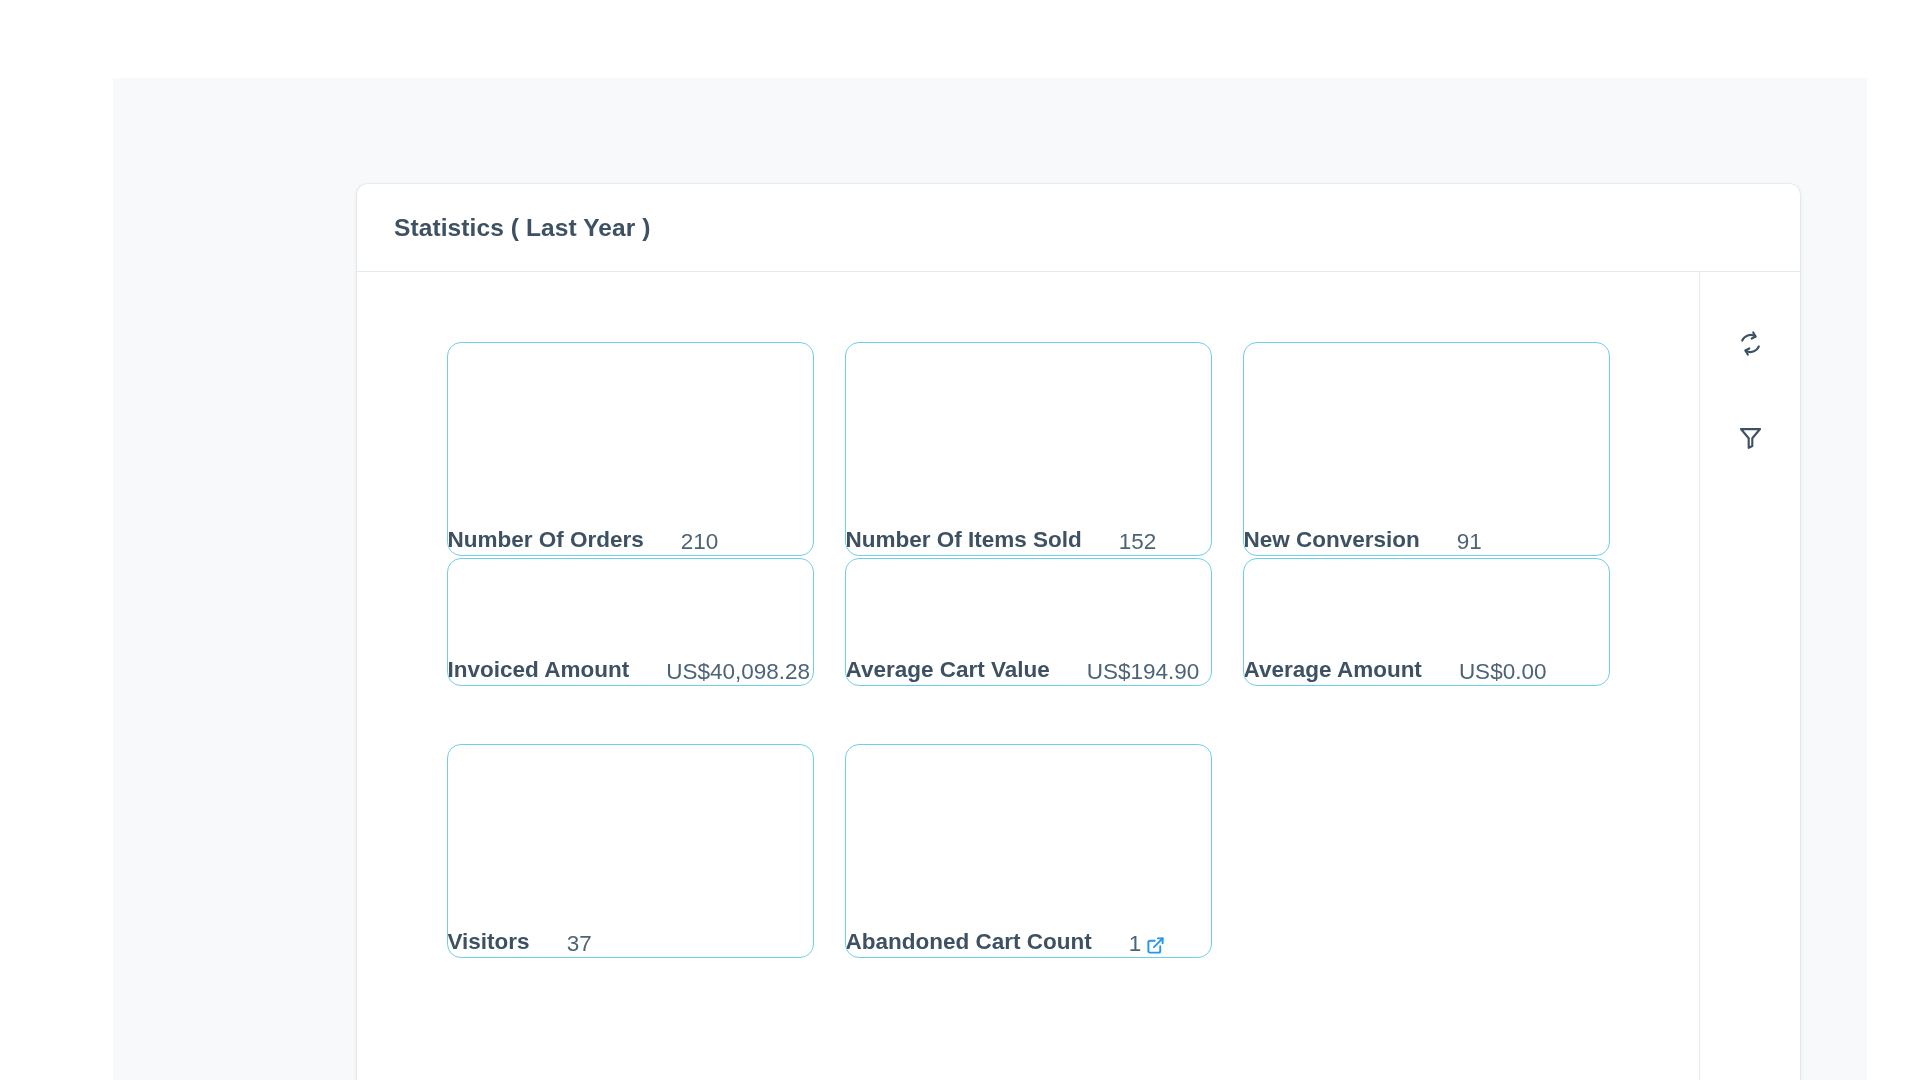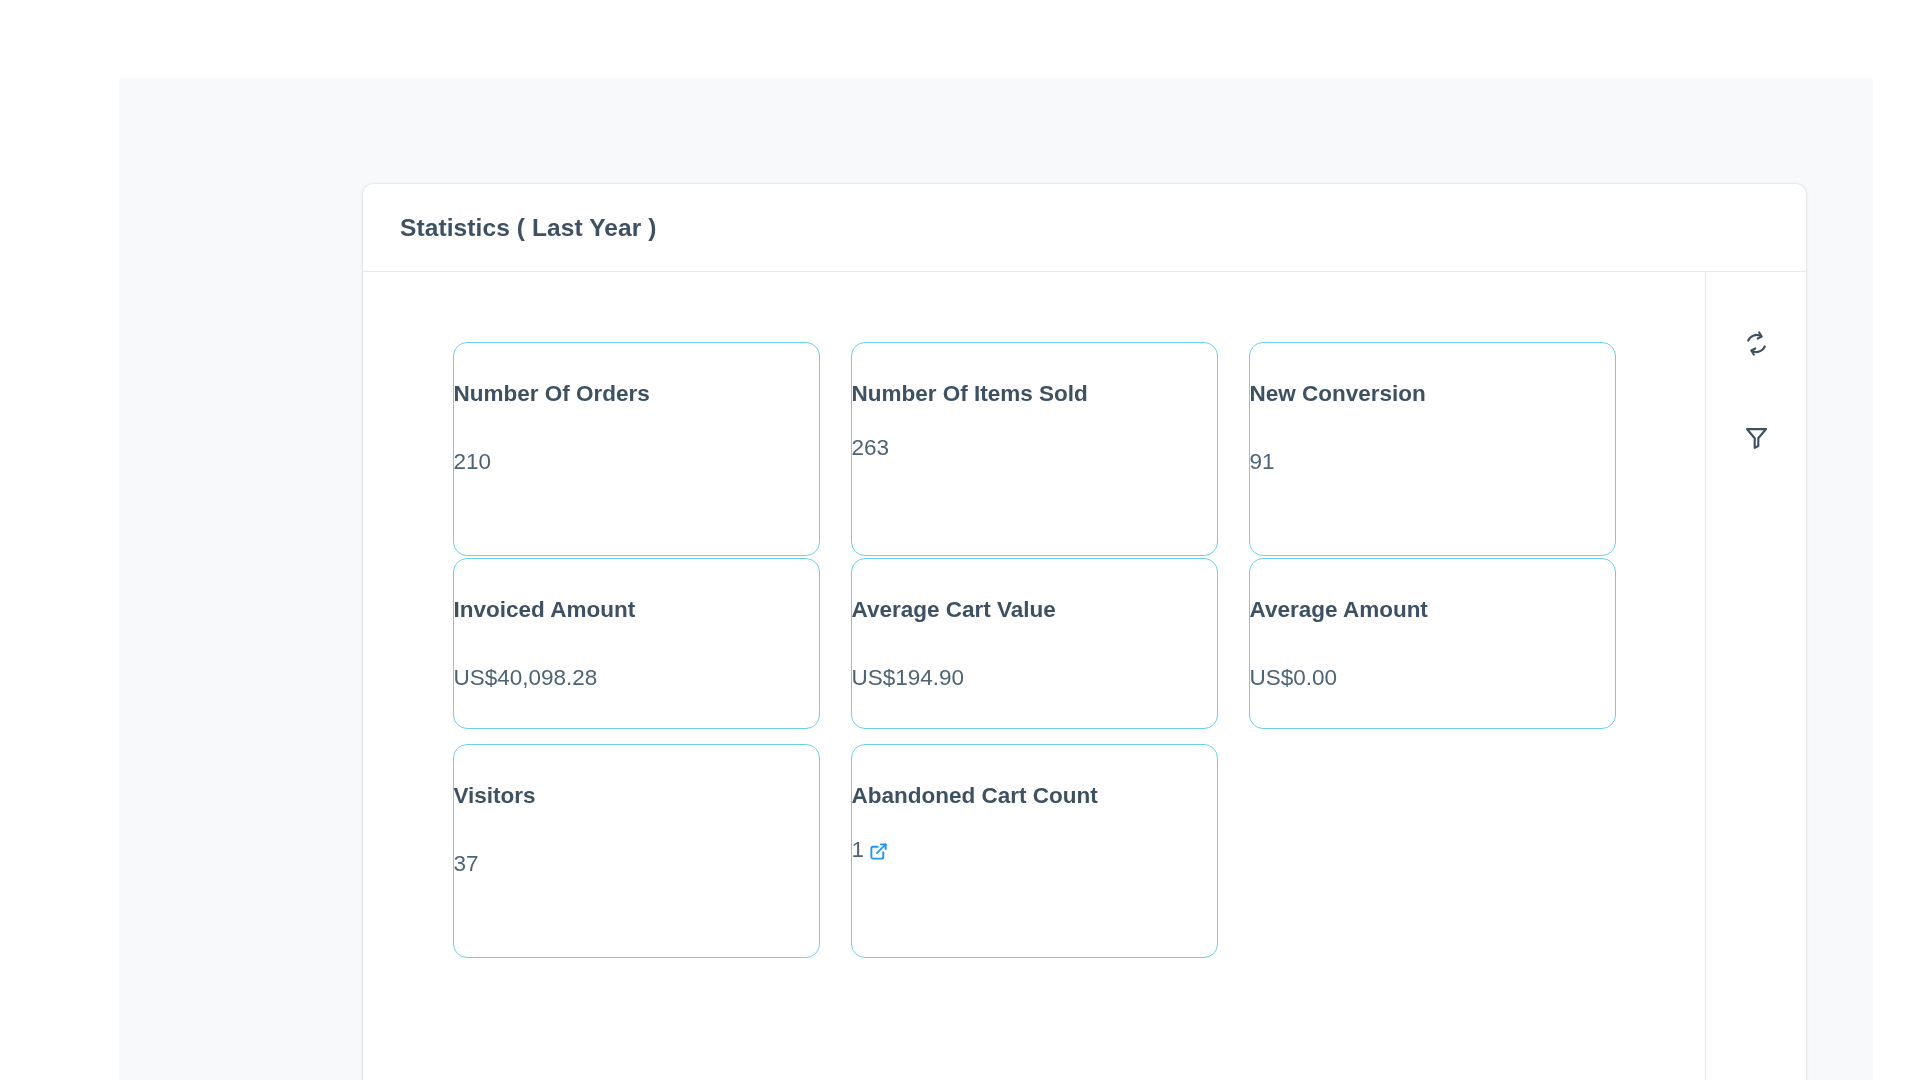--- a/index.html
+++ b/index.html
@@ -15,21 +15,21 @@
   #app {
     position: relative;
     width: 1920px;
     height: 1080px;
     background: #ffffff;
   }
 
   
   .page-canvas {
     position: absolute;
-    left: 119px;
+    left: 113px;
     top: 78px;
     width: 1754px;
     height: 1002px;
     background: #f7f9fa;
   }
 
   
   .panel {
     position: absolute;
     left: 244px;
@@ -92,28 +92,28 @@
     justify-content: center;
   }
 
   .stat-card {
     width: 367px;
     border: 1.4px solid #6ecfe8;
     border-radius: 14px;
     background: #ffffff;
     box-sizing: border-box;
     display: flex;
-    flex-direction: column;
-    align-items: flex-start;
+    align-items: flex-end;
     padding-top: 36px;
     overflow: hidden;
+    gap: 37px;
   }
 
   .stat-card.h-tall { height: 214px; }
-  .stat-card.h-mid  { height: 171px; }
+  .stat-card.h-mid  { height: 128px; }
 
   .stat-label {
     font-size: 22.5px;
     font-weight: bold;
     color: #3d5163;
     text-align: center;
     line-height: 30px;
     max-width: 300px;
   }
 
@@ -194,21 +194,21 @@
                 <div class="stat-value">
                   <span>210</span>
                 </div>
               </div>
             </div>
 
             <div class="stat-cell">
               <div class="stat-card h-tall two-line">
                 <div class="stat-label">Number Of Items Sold</div>
                 <div class="stat-value">
-                  <span>263</span>
+                  <span>152</span>
                 </div>
               </div>
             </div>
 
             <div class="stat-cell">
               <div class="stat-card h-tall">
                 <div class="stat-label">New Conversion</div>
                 <div class="stat-value">
                   <span>91</span>
                 </div>

